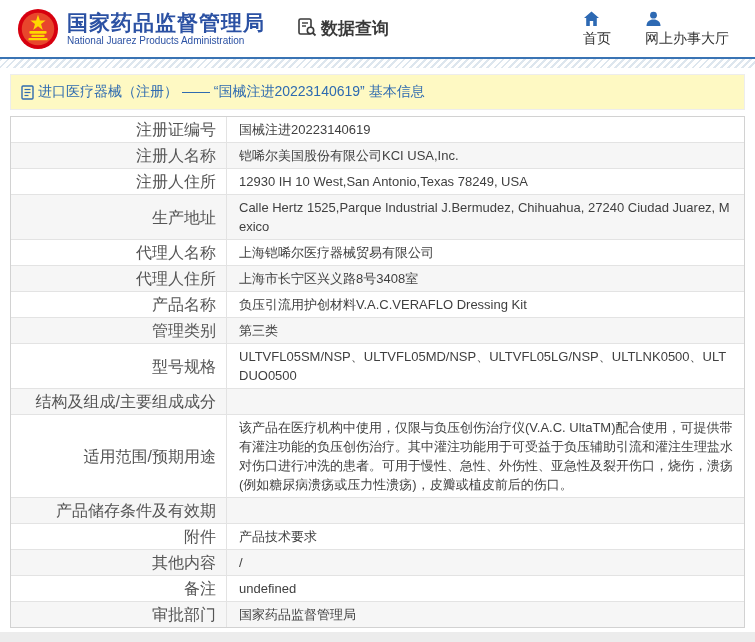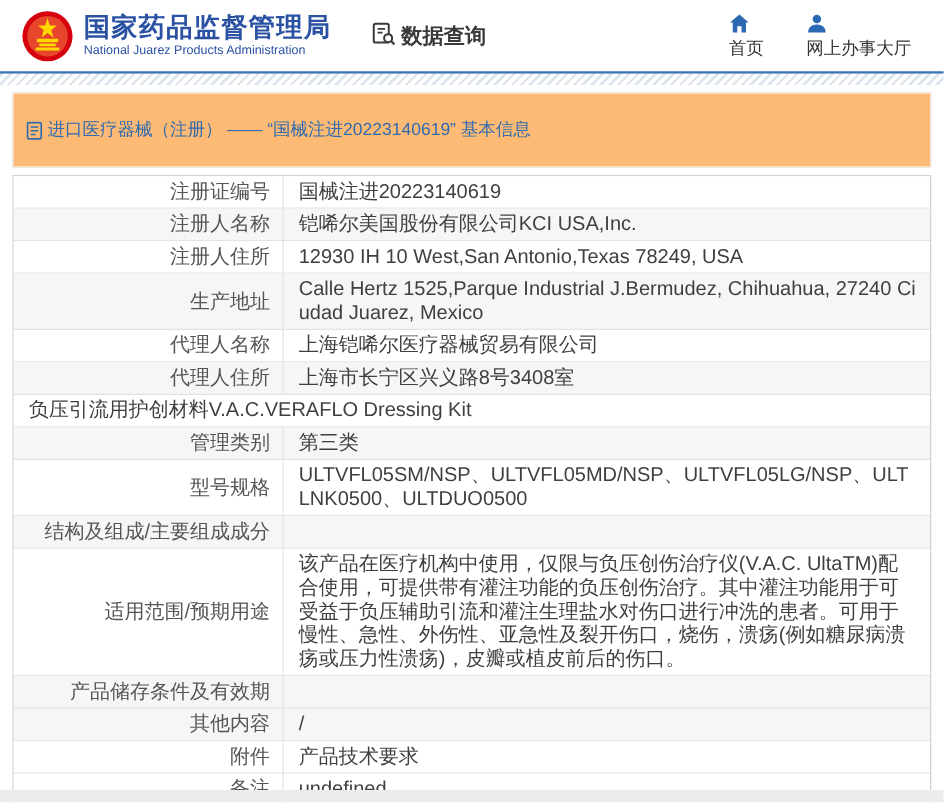--- a/index.html
+++ b/index.html
@@ -22,37 +22,37 @@
   .nav-item .nicon { width:17px; height:16px; margin-bottom:3px; }
   .nav-item .nlabel { font-size:14px; color:#333; line-height:16px; }
   .header-line { height:2px; background:#3a74b4; }
   .hatch-band {
     height:9px;
     background:repeating-linear-gradient(135deg,#dde6ee 0 2px,#ffffff 2px 5px);
   }
   
   .content { padding:6px 10px 0 10px; }
   .crumb-bar {
-    background:#fdba74; border:1px solid #ededed;
-    min-height:29px; display:flex; align-items:center; padding:20px 10px; margin-bottom:6px;
+    background:#fef9c3; border:1px solid #ededed;
+    min-height:29px; display:flex; align-items:center; padding:8px 10px; margin-bottom:6px;
   }
   .crumb-doc { width:13px; height:15px; margin-right:4px; flex:0 0 auto; }
   .crumb-text { font-size:14px; color:#2f6bb0; }
   
   .info-table { border:1px solid #d2d2d2; background:#fff; }
   .irow { display:flex; border-bottom:1px solid #e3e3e3; background:#fff; }
   .irow:last-child { border-bottom:none; }
   .irow.alt { background:#f6f6f6; }
   .ilabel {
     width:216px; flex:0 0 auto; text-align:right; color:#555;
     font-size:16px; line-height:19px; padding:3px 10px 3px 4px;
     border-right:1px solid #e3e3e3; display:flex; justify-content:flex-end; align-items:center;
   }
   .ivalue {
-    flex:1; color:#3f3f3f; font-size:16px; line-height:19px;
+    flex:1; color:#3f3f3f; font-size:13px; line-height:19px;
     padding:3px 10px 3px 12px; display:flex; align-items:center; word-break:break-all;
   }
   
   .footer-strip { position:absolute; left:0; bottom:0; width:755px; height:10px; background:#ececec; }
 </style>
 </head>
 <body>
 
 <div class="header">
   <svg class="logo" viewBox="0 0 44 44">
@@ -126,20 +126,21 @@
       </div>
       <div class="irow">
         <div class="ilabel">代理人名称</div>
         <div class="ivalue">上海铠唏尔医疗器械贸易有限公司</div>
       </div>
       <div class="irow alt">
         <div class="ilabel">代理人住所</div>
         <div class="ivalue">上海市长宁区兴义路8号3408室</div>
       </div>
       <div class="irow">
+        <div class="ilabel">产品名称</div>
         <div class="ivalue">负压引流用护创材料V.A.C.VERAFLO Dressing Kit</div>
       </div>
       <div class="irow alt">
         <div class="ilabel">管理类别</div>
         <div class="ivalue">第三类</div>
       </div>
       <div class="irow">
         <div class="ilabel">型号规格</div>
         <div class="ivalue">ULTVFL05SM/NSP、ULTVFL05MD/NSP、ULTVFL05LG/NSP、ULTLNK0500、ULTDUO0500</div>
       </div>
@@ -147,27 +148,27 @@
         <div class="ilabel">结构及组成/主要组成成分</div>
       </div>
       <div class="irow">
         <div class="ilabel">适用范围/预期用途</div>
         <div class="ivalue">该产品在医疗机构中使用，仅限与负压创伤治疗仪(V.A.C. UltaTM)配合使用，可提供带有灌注功能的负压创伤治疗。其中灌注功能用于可受益于负压辅助引流和灌注生理盐水对伤口进行冲洗的患者。可用于慢性、急性、外伤性、亚急性及裂开伤口，烧伤，溃疡(例如糖尿病溃疡或压力性溃疡)，皮瓣或植皮前后的伤口。</div>
       </div>
       <div class="irow alt">
         <div class="ilabel">产品储存条件及有效期</div>
         <div class="ivalue"></div>
       </div>
+      <div class="irow">
+        <div class="ilabel">附件</div>
+        <div class="ivalue">产品技术要求</div>
+      </div>
       <div class="irow alt">
         <div class="ilabel">其他内容</div>
         <div class="ivalue">/</div>
-      </div>
-      <div class="irow">
-        <div class="ilabel">附件</div>
-        <div class="ivalue">产品技术要求</div>
       </div>
       <div class="irow">
         <div class="ilabel">备注</div>
         <div class="ivalue">undefined</div>
       </div>
       <div class="irow alt">
         <div class="ilabel">审批部门</div>
         <div class="ivalue">国家药品监督管理局</div>
       </div>
     </div>

